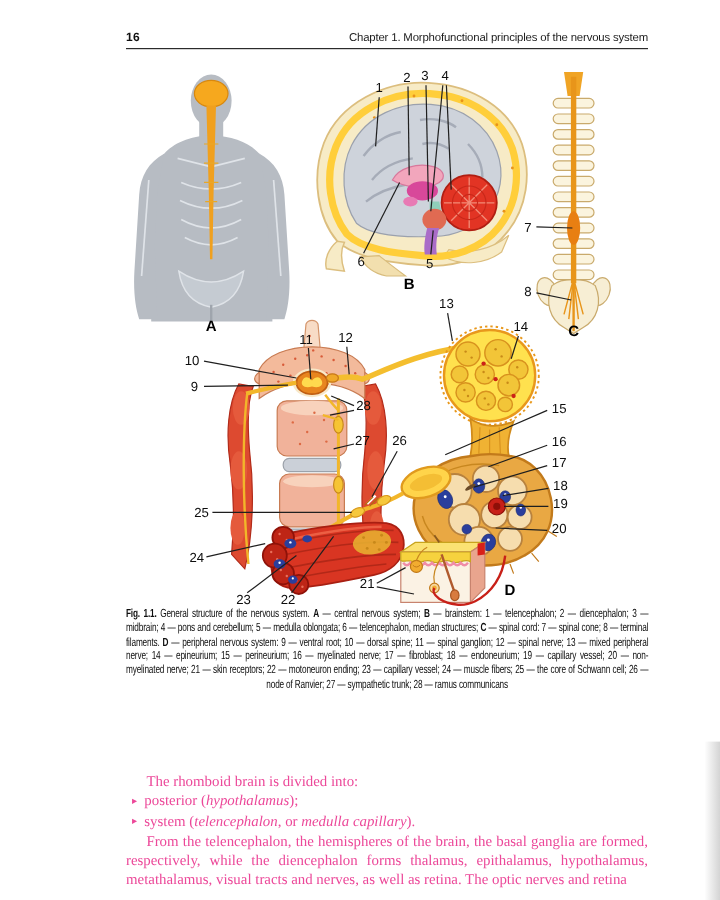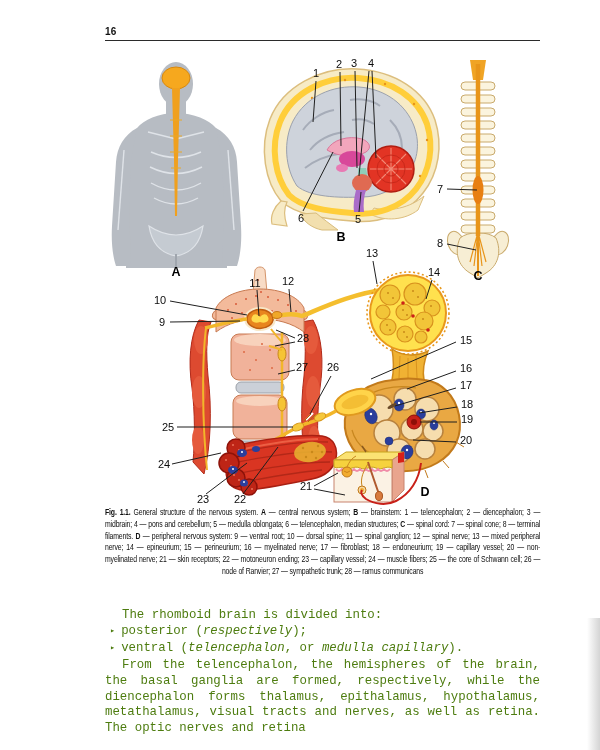--- a/index.html
+++ b/index.html
@@ -12,35 +12,36 @@
   .header-rule{position:absolute;left:105px;top:40px;width:435px;border-top:1.4px solid #2b2b2b}
   svg.figure{position:absolute;left:0;top:0}
   .callout-line{stroke:#1f1f1f;stroke-width:1;fill:none}
   .callout-num{font-size:11px;fill:#0d0d0d;text-anchor:middle;font-family:"Liberation Sans",sans-serif}
   .panel-letter{font-size:12.5px;font-weight:bold;fill:#000;text-anchor:middle;
                 font-family:"Liberation Sans",sans-serif}
   .caption{position:absolute;left:105px;top:506px;width:620px;transform:scaleX(.702);
            transform-origin:left top;font-size:9.8px;line-height:11.8px;letter-spacing:-.2px;
            text-align:justify;text-align-last:center;color:#0e0e0e}
   .caption .b{font-weight:bold}
-  .body-text{position:absolute;left:105px;top:608px;width:435px;
-             font-family:Liberation Mono, monospace;font-size:12.4px;line-height:15.9px;color:#4d7c0f}
+  .body-text{position:absolute;left:105px;top:644px;width:435px;
+             font-family:Liberation Serif, serif;font-size:12.4px;line-height:15.9px;color:#ec4899}
   .para{margin:0;text-align:justify}
   .para.indent{text-indent:17px}
   .para.bullet{padding-left:5px;text-align:left}
   .bullet-marker{font-size:8.5px;margin-right:6px;position:relative;top:-1px}
   .i{font-style:italic}
   .scan-edge{position:absolute;right:0;top:618px;width:13px;height:132px;
              background:linear-gradient(to right,rgba(255,255,255,0),rgba(160,160,160,.45));}
 </style>
 </head>
 <body>
 
 <div class="header">
   <span class="page-num">16</span>
+  <span class="chapter-title">Chapter 1. Morphofunctional principles of the nervous system</span>
 </div>
 <div class="header-rule"></div>
 
 <svg class="figure" width="600" height="750" viewBox="0 0 600 750">
 
   <g>
     <ellipse cx="176" cy="84" rx="17" ry="22" fill="#B7BCC3"></ellipse>
     <rect x="166" y="100" width="20" height="16" fill="#B7BCC3"></rect>
     <path d="M176,113 C158,113 144,120 137,128 C129,137 127,150 127,166 L126,268 L227,268 L226,166 C226,150 224,137 216,128 C209,120 194,113 176,113 Z" fill="#B7BCC3"></path>
     <path d="M137,128 C124,135 117,147 116,162 L112,226 C111,244 113,257 116,266 L131,266 L129,205 L131,160 Z" fill="#B7BCC3"></path>
@@ -404,18 +405,18 @@
       <text x="341" y="241" class="panel-letter">B</text>
       <text x="478" y="280" class="panel-letter">C</text>
       <text x="425" y="496" class="panel-letter">D</text>
     </g>
 </svg>
 
 <div class="caption"><span class="b">Fig. 1.1.</span><span> General structure of the nervous system. </span><span class="b">A</span><span> — central nervous system; </span><span class="b">B</span><span> — brainstem: 1 — telencephalon; 2 — diencephalon; 3 — midbrain; 4 — pons and cerebellum; 5 — medulla oblongata; 6 — telencephalon, median structures; </span><span class="b">C</span><span> — spinal cord: 7 — spinal cone; 8 — terminal filaments. </span><span class="b">D</span><span> — peripheral nervous system: 9 — ventral root; 10 — dorsal spine; 11 — spinal ganglion; 12 — spinal nerve; 13 — mixed peripheral nerve; 14 — epineurium; 15 — perineurium; 16 — myelinated nerve; 17 — fibroblast; 18 — endoneurium; 19 — capillary vessel; 20 — non-myelinated nerve; 21 — skin receptors; 22 — motoneuron ending; 23 — capillary vessel; 24 — muscle fibers; 25 — the core of Schwann cell; 26 — node of Ranvier; 27 — sympathetic trunk; 28 — ramus communicans</span></div>
 
 <div class="body-text">
   <p class="para indent"><span class="seg"><span>The rhomboid brain is divided into:</span></span></p>
-  <p class="para bullet"><span class="bullet-marker">▸</span><span class="seg"><span>posterior (</span><span class="i">respectively</span><span>);</span></span></p>
-  <p class="para bullet"><span class="bullet-marker">▸</span><span class="seg"><span>ventral (</span><span class="i">telencephalon</span><span>, or </span><span class="i">medulla capillary</span><span>).</span></span></p>
+  <p class="para bullet"><span class="bullet-marker">▸</span><span class="seg"><span>posterior (</span><span class="i">hypothalamus</span><span>);</span></span></p>
+  <p class="para bullet"><span class="bullet-marker">▸</span><span class="seg"><span>system (</span><span class="i">telencephalon</span><span>, or </span><span class="i">medulla capillary</span><span>).</span></span></p>
   <p class="para indent"><span class="seg"><span>From the telencephalon, the hemispheres of the brain, the basal ganglia are formed, respectively, while the diencephalon forms thalamus, epithalamus, hypothalamus, metathalamus, visual tracts and nerves, as well as retina. The optic nerves and retina</span></span></p>
 </div>
 
 <div class="scan-edge"></div>
 
 </body></html>

